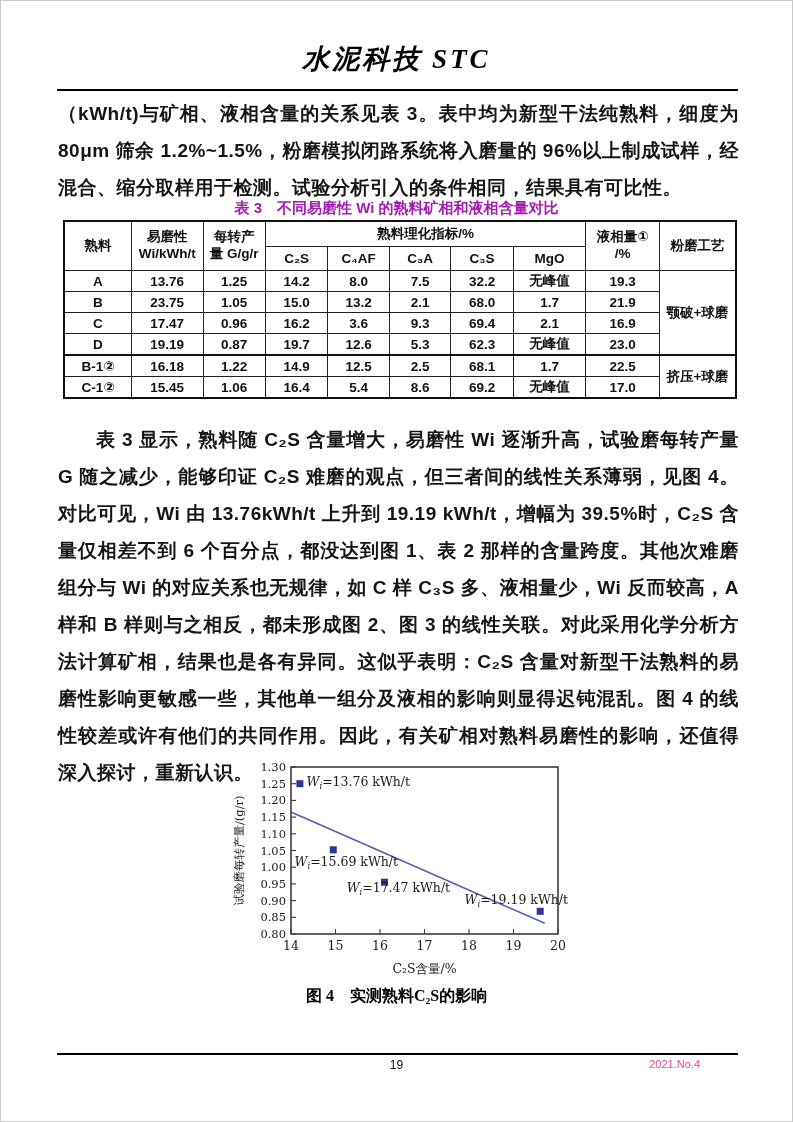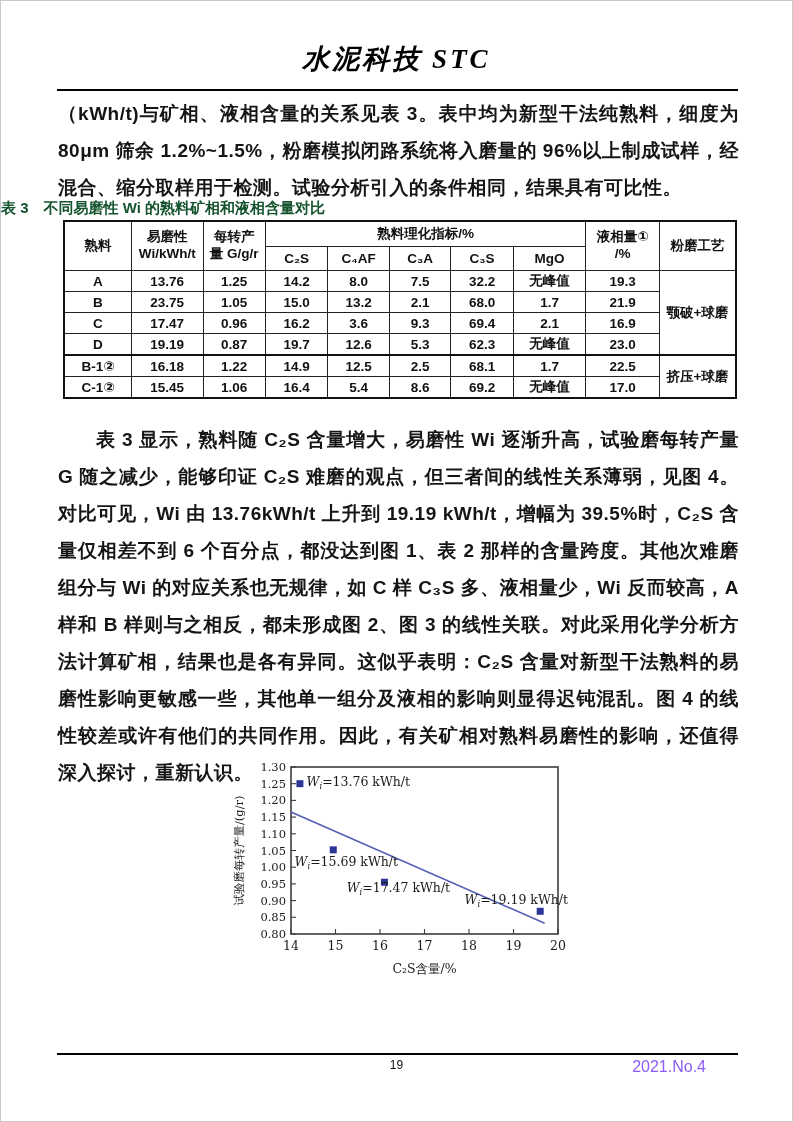--- a/index.html
+++ b/index.html
@@ -10,22 +10,22 @@
   .header-title{position:absolute;top:40px;left:0;width:100%;text-align:center;
       font-family:"Liberation Serif","DejaVu Serif",serif;font-style:italic;font-weight:bold;
       font-size:27px;letter-spacing:3px;color:#000;}
   .header-rule{position:absolute;top:88px;left:56px;width:681px;border-top:2px solid #000;}
 
   .para{font-weight:bold;font-size:19px;line-height:37px;text-align:justify;
         letter-spacing:.5px;color:#151515;}
   .p1{position:absolute;top:94px;left:57px;width:681px;}
   .p2{position:absolute;top:420px;left:57px;width:681px;text-indent:2em;}
 
-  .tbl-title{position:absolute;top:198px;left:0;width:100%;text-align:left;
-      font-size:15px;font-weight:bold;color:#14532d;}
+  .tbl-title{position:absolute;top:198px;left:0;width:100%;text-align:center;
+      font-size:15px;font-weight:bold;color:#a21caf;}
 
   table.data{position:absolute;top:219px;left:62px;width:674px;border-collapse:collapse;
       table-layout:fixed;font-size:13.5px;font-weight:bold;color:#111;
       border:2px solid #111;}
   table.data th,table.data td{border:1px solid #222;text-align:center;padding:0;
       overflow:hidden;}
   table.data thead tr.h1 th{height:24px;}
   table.data thead tr.h2 th{height:23px;}
   table.data tbody td{height:20px;}
   tr.sec td{border-top:2px solid #111;}
@@ -36,21 +36,21 @@
       font-weight:normal;color:#222;letter-spacing:0;}
 
   .figure{position:absolute;top:756px;left:228px;width:345px;height:235px;}
   .caption{position:absolute;top:985px;left:0;width:100%;text-align:center;
       font-family:"Liberation Serif","DejaVu Serif",serif;font-weight:bold;
       font-size:16px;color:#000;}
 
   .footer-rule{position:absolute;top:1052px;left:56px;width:681px;border-top:2px solid #000;}
   .page-num{position:absolute;top:1057px;left:0;width:100%;text-align:center;
       font-size:12px;color:#111;}
-  .issue{position:absolute;top:1057px;right:86px;font-size:16px;color:#8b5cf6;}
+  .issue{position:absolute;top:1057px;right:92px;font-size:11px;color:#ec4899;}
 </style>
 </head>
 <body>
 
 <div class="page">
 
   <div class="header-title">水泥科技 STC</div>
   <div class="header-rule"></div>
 
   <div class="para p1">（kWh/t)与矿相、液相含量的关系见表 3。表中均为新型干法纯熟料，细度为 80μm 筛余 1.2%~1.5%，粉磨模拟闭路系统将入磨量的 96%以上制成试样，经混合、缩分取样用于检测。试验分析引入的条件相同，结果具有可比性。</div>
@@ -211,18 +211,19 @@
         <text x="65.56" y="109.19800000000005" font-size="12.5" fill="#1a1a1a" font-family="&quot;DejaVu Serif&quot;,&quot;Liberation Serif&quot;,serif"><tspan font-style="italic">W</tspan><tspan font-style="italic" font-size="8.5" dy="2.5">i</tspan><tspan dy="-2.5">=15.69 kWh/t</tspan></text>
         <rect x="151.95000000000005" y="121.73000000000002" width="7" height="7" fill="#2b3698"></rect>
         <text x="117.625" y="135.25" font-size="12.5" fill="#1a1a1a" font-family="&quot;DejaVu Serif&quot;,&quot;Liberation Serif&quot;,serif"><tspan font-style="italic">W</tspan><tspan font-style="italic" font-size="8.5" dy="2.5">i</tspan><tspan dy="-2.5">=17.47 kWh/t</tspan></text>
         <rect x="307.70000000000005" y="150.788" width="7" height="7" fill="#2b3698"></rect>
         <text x="235.54999999999995" y="147.274" font-size="12.5" fill="#1a1a1a" font-family="&quot;DejaVu Serif&quot;,&quot;Liberation Serif&quot;,serif"><tspan font-style="italic">W</tspan><tspan font-style="italic" font-size="8.5" dy="2.5">i</tspan><tspan dy="-2.5">=19.19 kWh/t</tspan></text>
         <text x="195.5" y="216" text-anchor="middle" font-size="12.5" fill="#1a1a1a" font-family="&quot;DejaVu Serif&quot;,&quot;Liberation Serif&quot;,serif">C₂S含量/%</text>
         <text x="14" y="93.5" text-anchor="middle" font-size="11.5" fill="#1a1a1a" font-family="&quot;DejaVu Serif&quot;,&quot;Liberation Serif&quot;,serif" transform="rotate(-90 14 93.5)">试验磨每转产量/(g/r)</text>
       </svg>
   </div>
 
+  <div class="caption">图 4　实测熟料C₂S的影响</div>
 
   <div class="footer-rule"></div>
   <div class="page-num">19</div>
   <div class="issue">2021.No.4</div>
 
 </div>
 
 </body></html>

